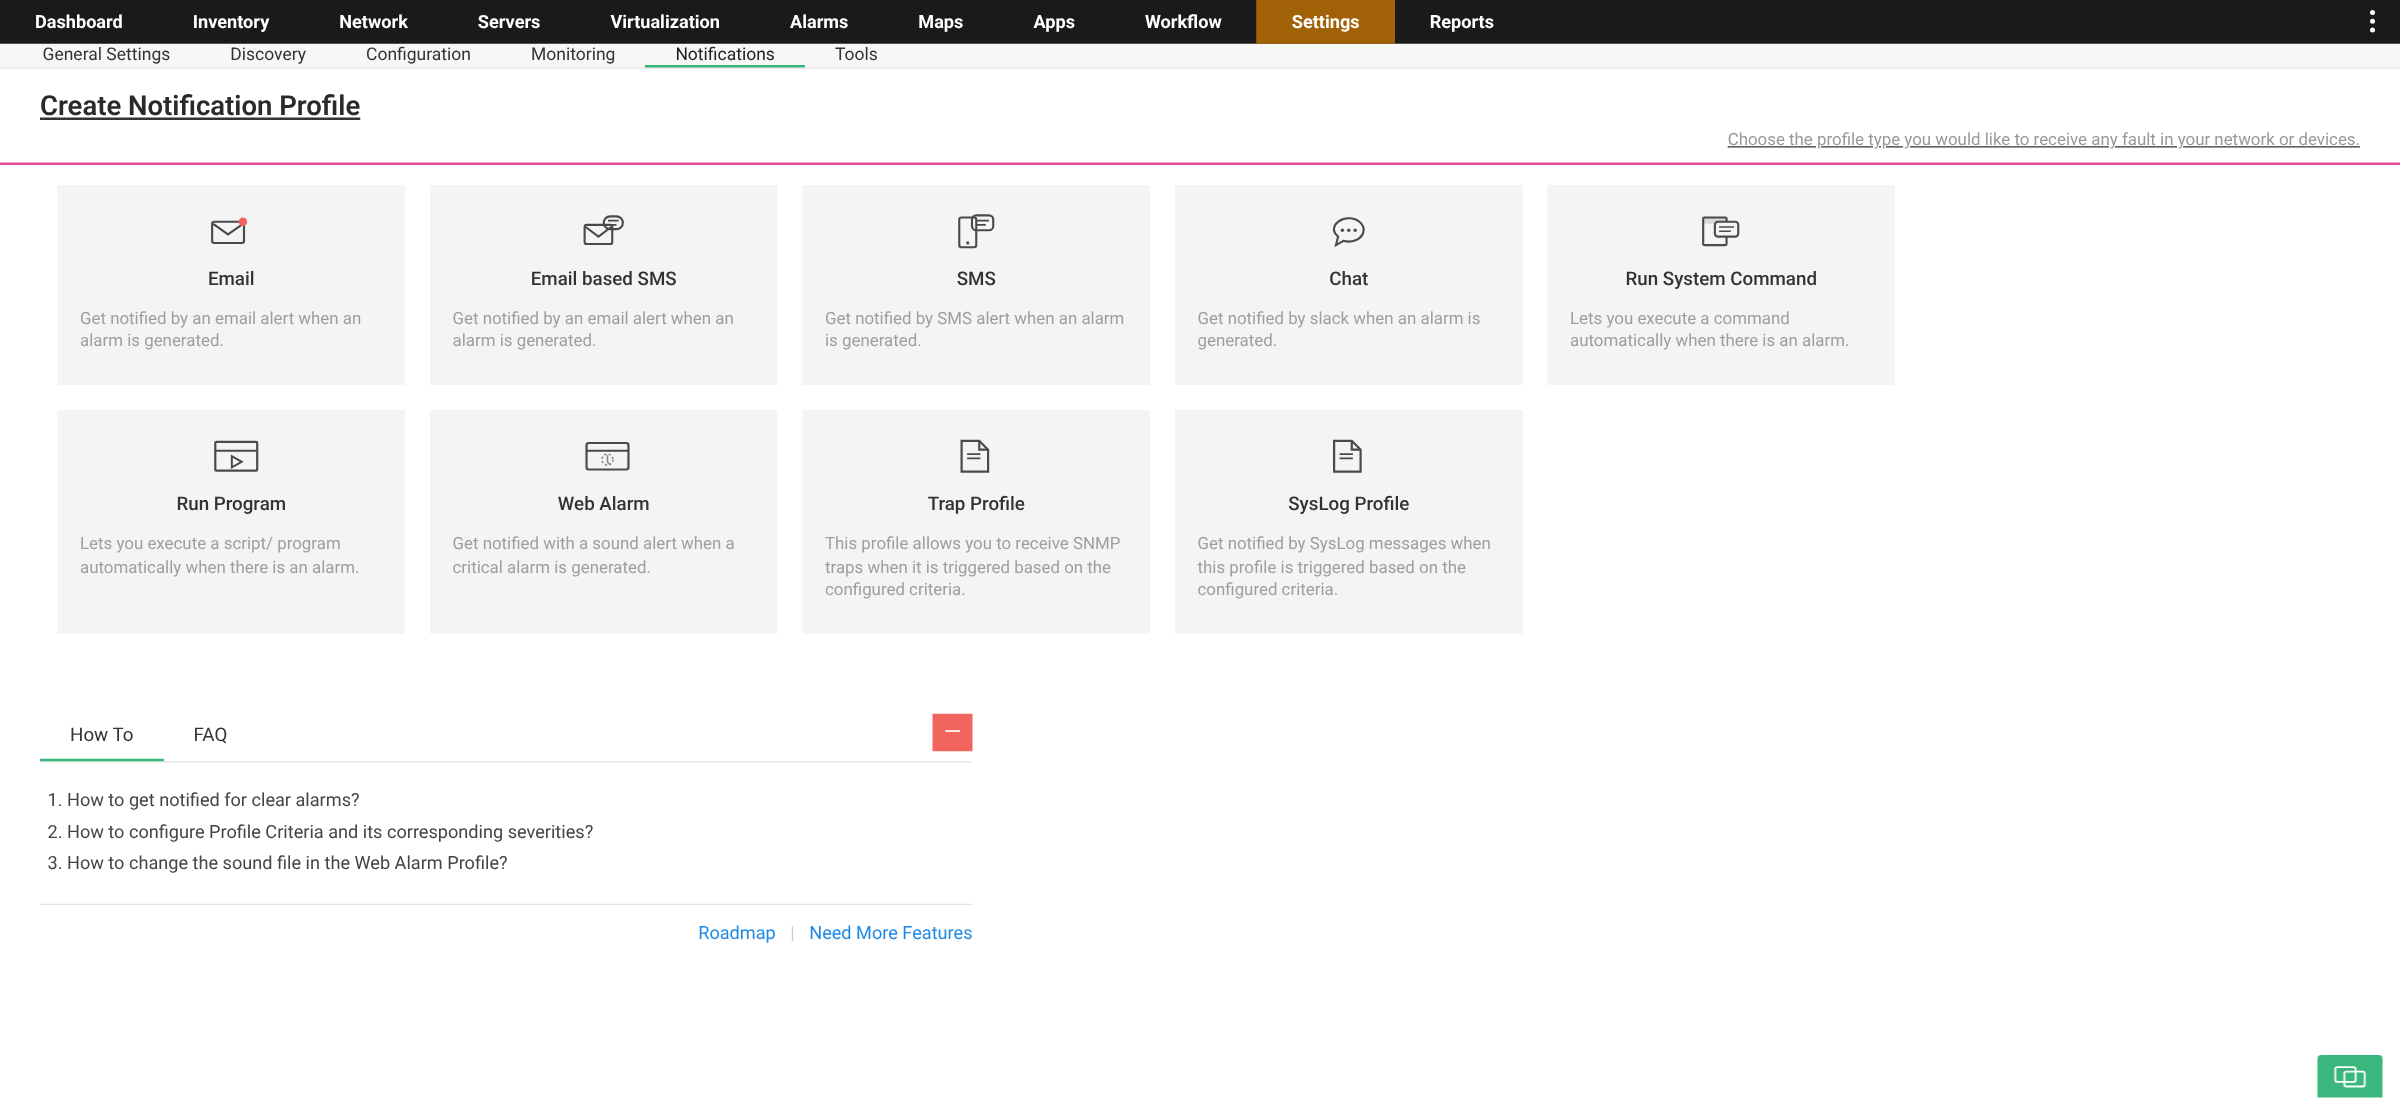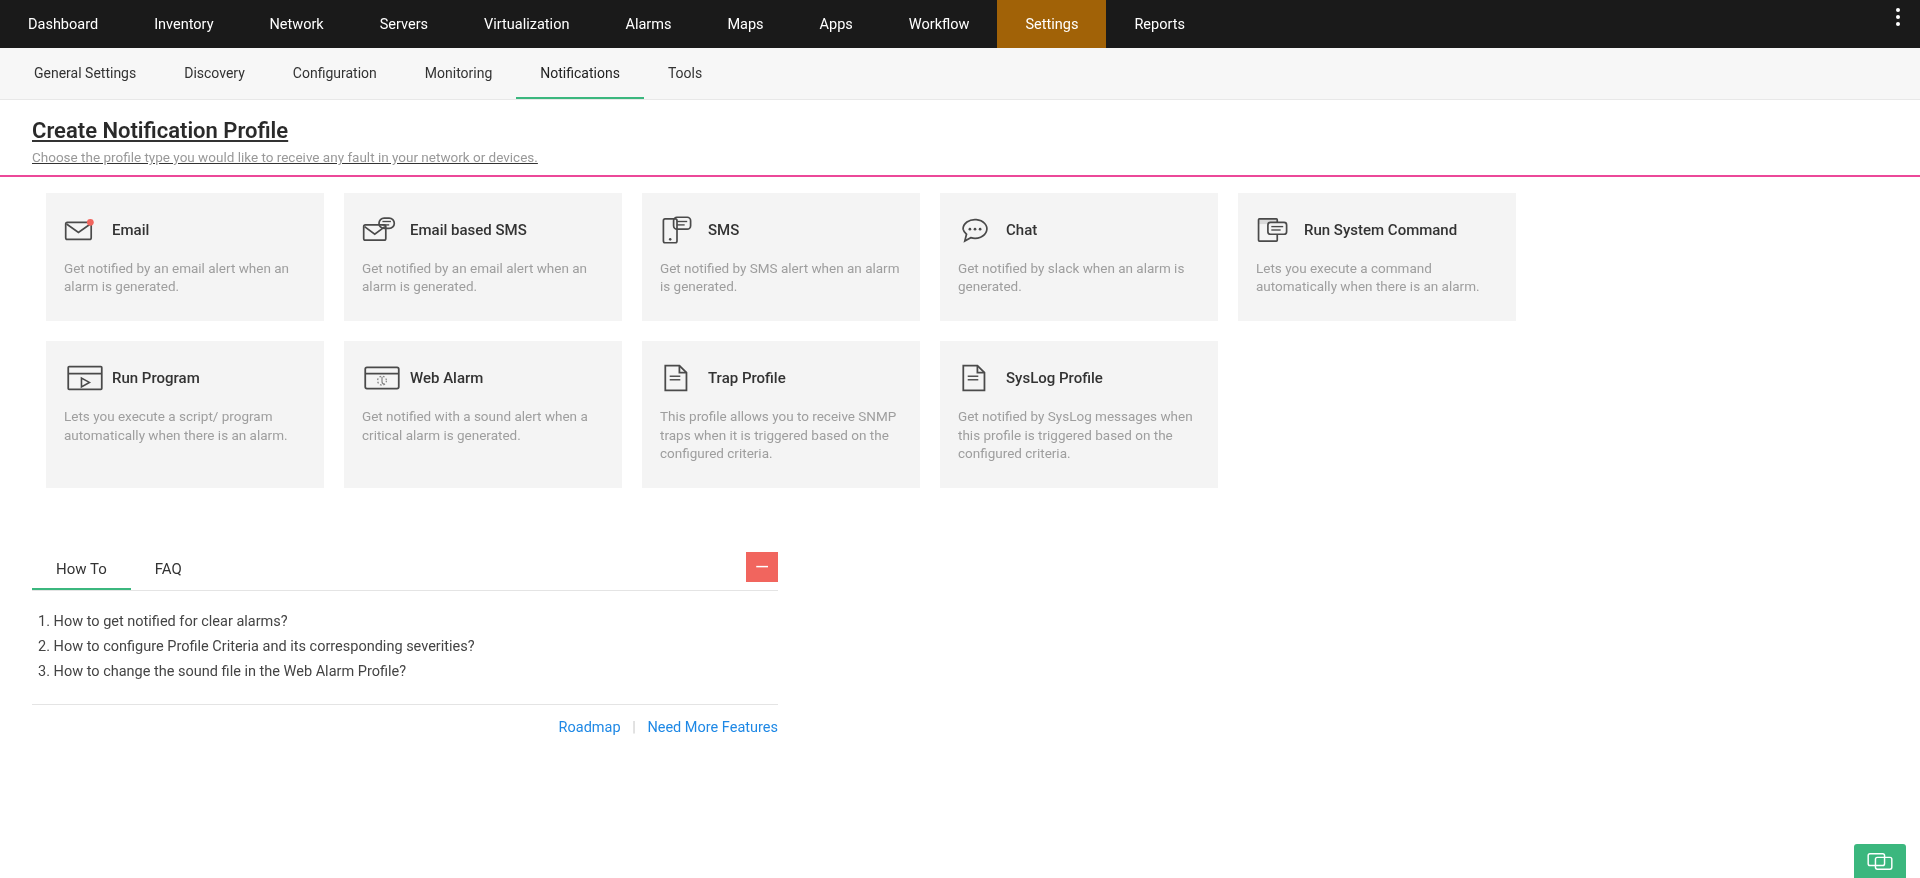--- a/index.html
+++ b/index.html
@@ -6,24 +6,25 @@
   body {
     font-family: -apple-system, "Segoe UI", Roboto, "Helvetica Neue", Arial, sans-serif;
     font-size: 14px;
     color: #333;
     background: #fff;
     width: 1920px;
   }
   
   .topnav {
     background: #1a1a1a;
-    height: 48px;
+    height: 35px;
     display: flex;
     align-items: stretch;
     position: relative;
+    font-weight: bold;
   }
   .topnav .navitem {
     color: #fff;
     padding: 0 28px;
     display: flex;
     align-items: center;
     font-size: 14.5px;
     cursor: pointer;
   }
   .topnav .navitem.active {
@@ -43,21 +44,21 @@
     cursor: pointer;
   }
   .topnav .kebab span {
     width: 4px; height: 4px; border-radius: 50%; background: #fff;
   }
 
   
   .subnav {
     background: #f7f7f7;
     border-bottom: 1px solid #e8e8e8;
-    height: 52px;
+    height: 20px;
     display: flex;
     align-items: stretch;
     padding-left: 10px;
   }
   .subnav .subitem {
     color: #333;
     padding: 0 24px;
     display: flex;
     align-items: center;
     font-size: 14px;
@@ -78,40 +79,42 @@
   }
   .page-head h1 {
     font-size: 22px;
     font-weight: 600;
     color: #2a2a2a;
     margin-bottom: 6px;
   }
   .page-head p {
     color: #999;
     font-size: 13.5px;
+    text-align: right;
   }
 
   
   .profile-grid {
     display: grid;
     grid-template-columns: repeat(5, 278px);
     gap: 20px;
     padding: 16px 32px 20px 46px;
   }
   .profile-card {
     background: #f4f4f4;
     padding: 22px 18px 26px 18px;
     min-height: 128px;
     cursor: pointer;
   }
   .profile-card .card-head {
     display: flex;
     align-items: center;
     gap: 14px;
     margin-bottom: 14px;
+    flex-direction: column;
   }
   .profile-card .card-icon {
     width: 34px;
     height: 30px;
     flex-shrink: 0;
   }
   .profile-card .card-title {
     font-size: 15px;
     color: #333;
     font-weight: 500;

